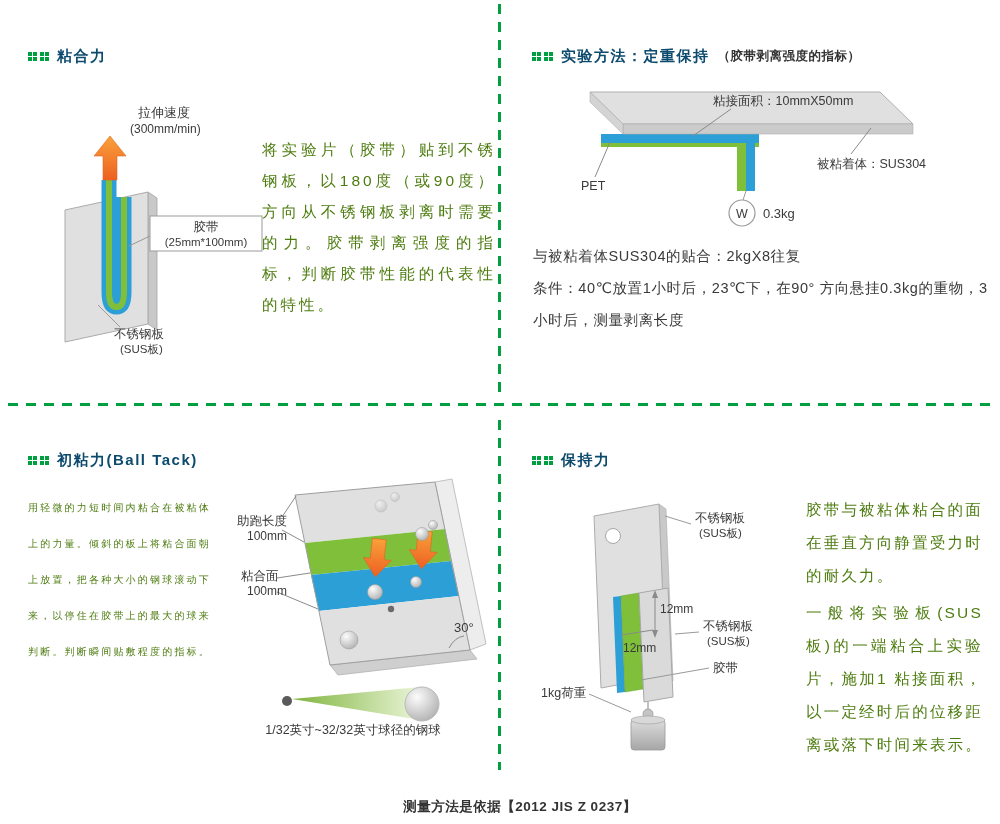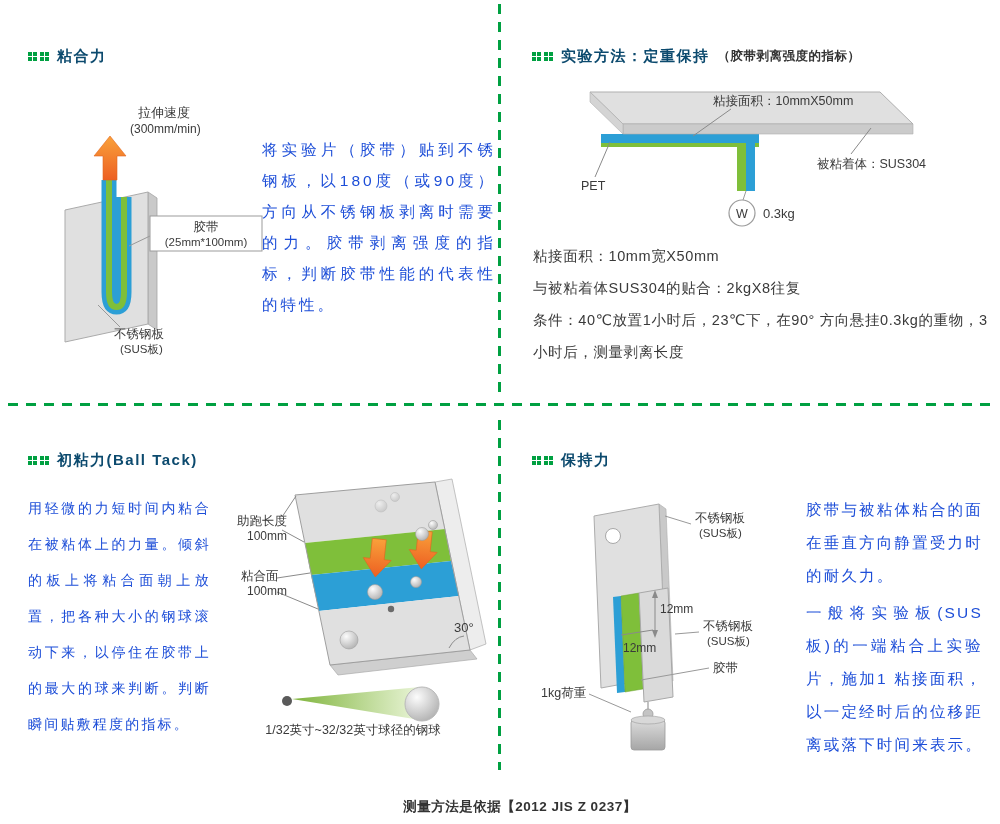--- a/index.html
+++ b/index.html
@@ -6,24 +6,24 @@
   html,body { background:#ffffff; }
   .page {
     position:relative; width:1000px; height:824px; background:#ffffff;
     font-family:"Liberation Sans","DejaVu Sans",sans-serif; color:#3c3c3c; overflow:hidden;
   }
   .dash-v { position:absolute; width:3px; background:repeating-linear-gradient(180deg,#00A041 0 10px,transparent 10px 18px); }
   .dash-h { position:absolute; height:3px; background:repeating-linear-gradient(90deg,#00A041 0 10px,transparent 10px 18px); }
   .sec-head { position:absolute; display:flex; align-items:center; gap:8px; }
   .sec-title { font-size:15px; font-weight:bold; color:#0c4a6e; letter-spacing:1.5px; }
   .sec-title-suffix { font-size:12.5px; font-weight:bold; color:#333; letter-spacing:0.5px; }
-  .body-text { position:absolute; color:#1d4ed8; text-align:justify; }
+  .body-text { position:absolute; color:#4d7c0f; text-align:justify; }
   #adhesion-body { left:262px; top:134px; width:234px; font-size:15.5px; line-height:31px; letter-spacing:3px; }
   #weight-hold-text { position:absolute; left:533px; top:240px; width:456px; font-size:14.5px; line-height:32px; letter-spacing:0.6px; color:#3a3a3a; }
-  #ball-tack-body { left:28px; top:490px; width:183px; font-size:14px; line-height:36px; letter-spacing:2.2px; }
+  #ball-tack-body { left:28px; top:490px; width:183px; font-size:10px; line-height:36px; letter-spacing:2.2px; }
   #holding-body { left:802px; top:489px; width:185px; font-size:15.5px; line-height:33px; letter-spacing:2.2px; }
   #holding-body p { margin:4px; }
   .diagram { position:absolute; }
   svg text { fill:#3a3a3a; }
   .footer { position:absolute; left:0; right:0; top:798px; text-align:center; font-size:13.5px; font-weight:bold; color:#333; letter-spacing:0.5px;margin-left:40px; }
 </style>
 </head>
 <body>
 
 <div class="page">
@@ -141,21 +141,20 @@
     </g>
     <g>
       <line x1="211" y1="113" x2="208" y2="122" stroke="#9b9b9b" stroke-width="1"></line>
       <circle cx="207" cy="135" r="13" fill="#ffffff" stroke="#9b9b9b" stroke-width="1.2"></circle>
       <text x="207" y="140" text-anchor="middle" font-size="12.5" fill="#555555">W</text>
       <text x="228" y="140" font-size="13">0.3kg</text>
     </g>
   </svg>
 
   <div id="weight-hold-text">
-    <div>粘接面积：10mm宽X50mm</div>
     <div>与被粘着体SUS304的贴合：2kgX8往复</div>
     <div>条件：40℃放置1小时后，23℃下，在90° 方向悬挂0.3kg的重物，3小时后，测量剥离长度</div>
   </div>
 
   <div class="sec-head" style="left:28px;top:451px;">
     <svg class="head-icon" width="21" height="10" viewBox="0 0 21 10">
       <g fill="#00A041">
         <rect x="0" y="0" width="4" height="4"></rect>
           <rect x="5" y="0" width="4" height="4"></rect>
         <rect x="0" y="5" width="4" height="4"></rect>

